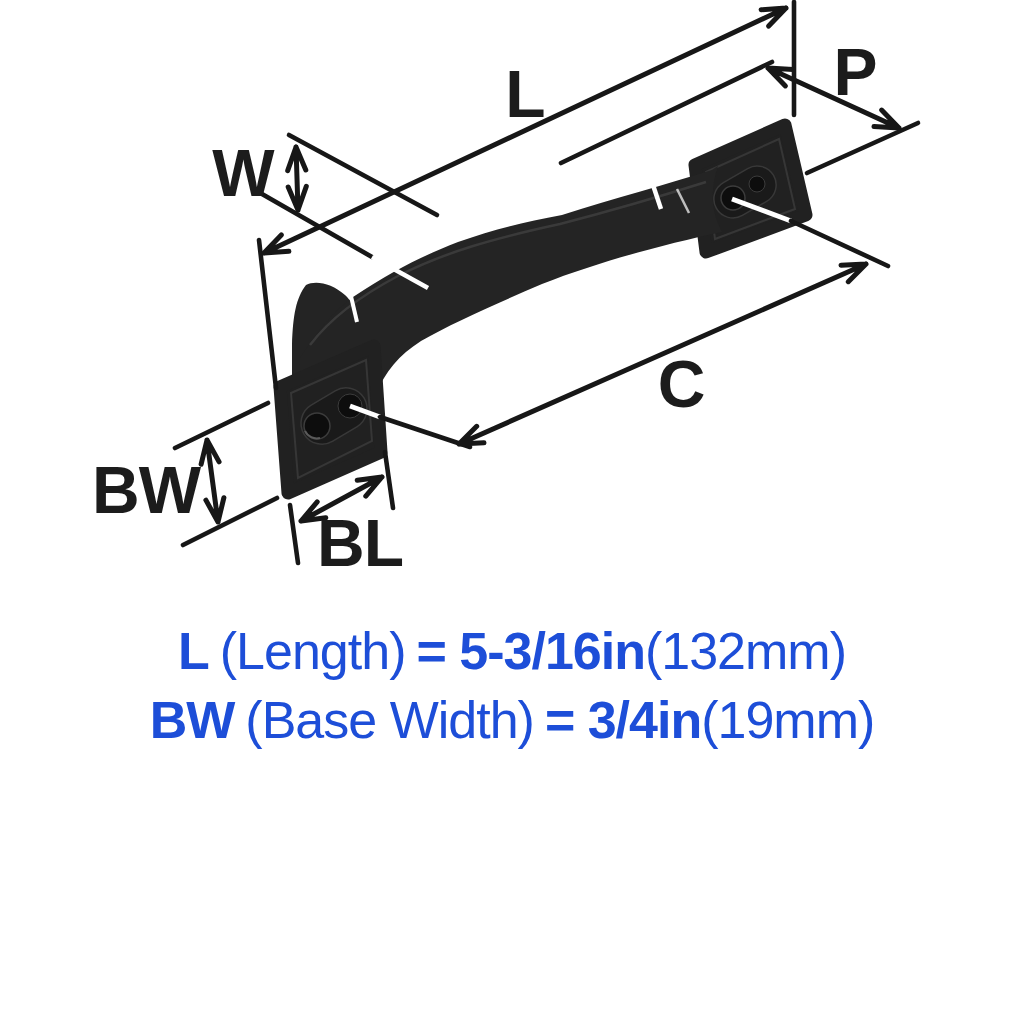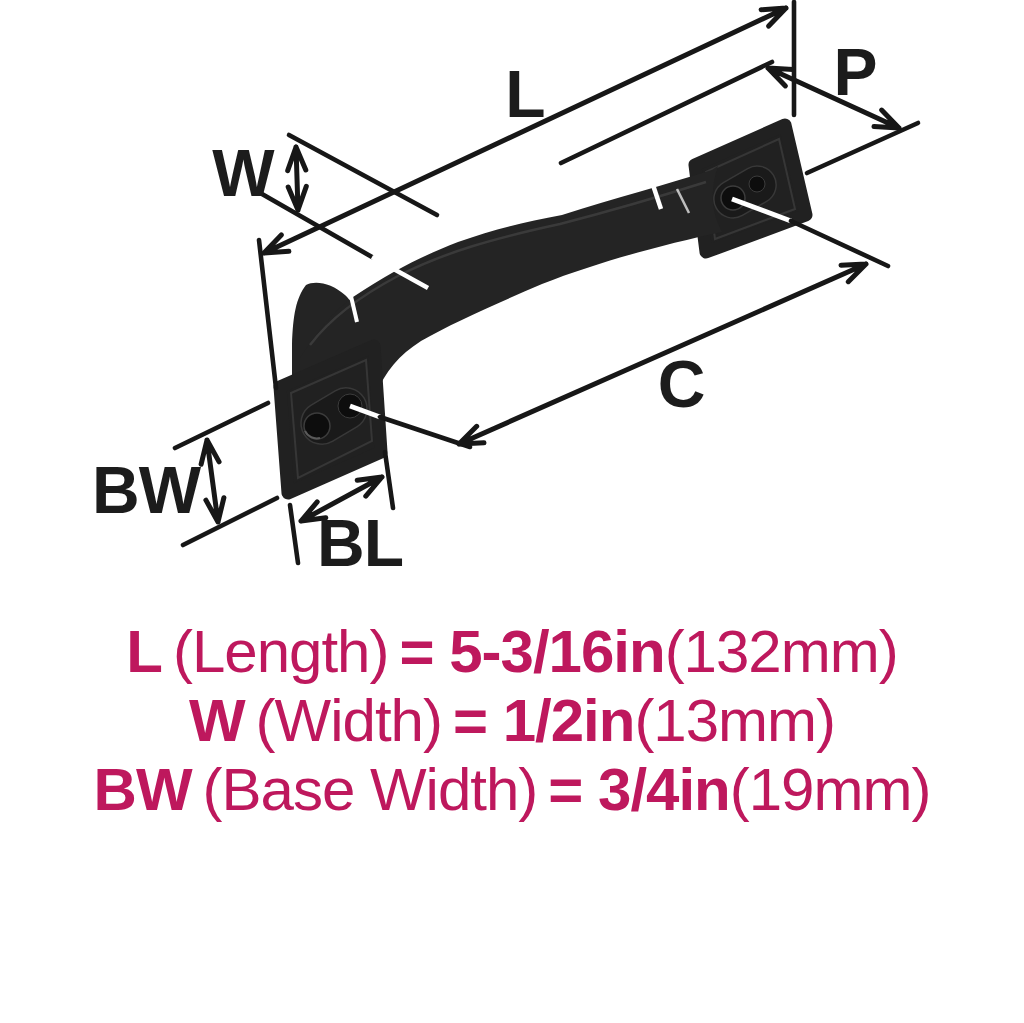--- a/index.html
+++ b/index.html
@@ -16,21 +16,21 @@
 
   .dim-label{
     font-family:"Liberation Sans",sans-serif;font-weight:bold;font-size:66px;
     fill:#1c1c1c;text-anchor:middle;letter-spacing:-1px;
   }
 
   
   .specs{position:absolute;left:0;right:0;top:617px;}
   .spec-row{
     height:69px;line-height:69px;text-align:center;white-space:nowrap;
-    font-size:60px;color:#be185d;letter-spacing:-1px;
+    font-size:52px;color:#1d4ed8;letter-spacing:-1px;
   }
   .spec-row .b{font-weight:bold;}
   .spec-row .nm{margin:0 11px;}
   .spec-row .ab{margin-right:0;}
 </style>
 </head>
 <body>
 
 <div class="screen">
 
@@ -101,17 +101,16 @@
     <text class="dim-label" x="525" y="117">L</text>
     <text class="dim-label" x="243" y="196">W</text>
     <text class="dim-label" x="855" y="95">P</text>
     <text class="dim-label" x="681" y="407">C</text>
     <text class="dim-label" x="360" y="566">BL</text>
     <text class="dim-label" x="146" y="513">BW</text>
   </svg>
 
   <div class="specs">
     <div class="spec-row"><span class="b ab">L</span><span class="nm">(Length)</span><span class="b">= 5-3/16in</span><span>(132mm)</span></div>
-    <div class="spec-row"><span class="b ab">W</span><span class="nm">(Width)</span><span class="b">= 1/2in</span><span>(13mm)</span></div>
     <div class="spec-row"><span class="b ab">BW</span><span class="nm">(Base Width)</span><span class="b">= 3/4in</span><span>(19mm)</span></div>
   </div>
 
 </div>
 
 </body></html>

